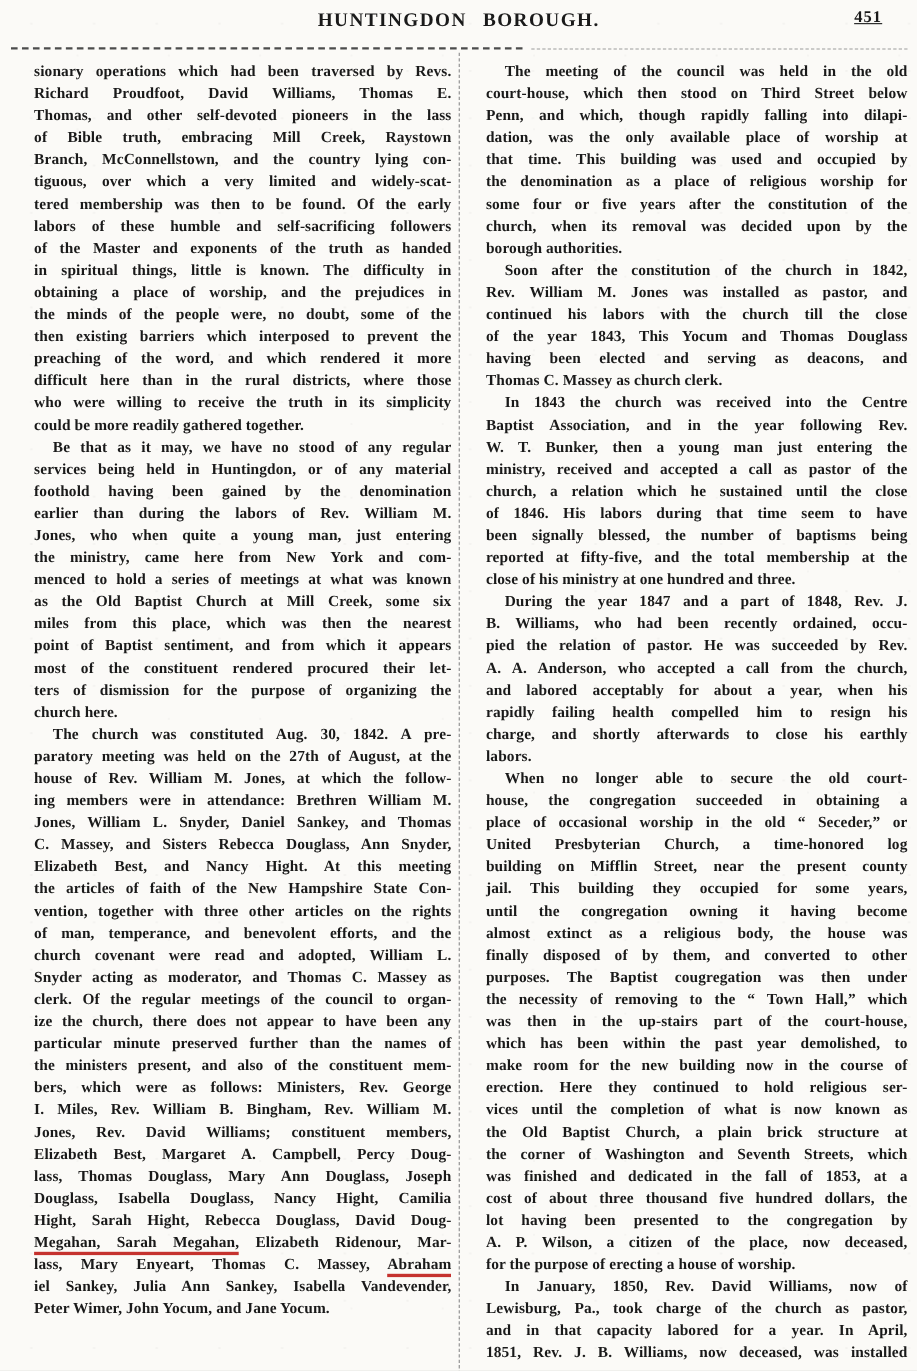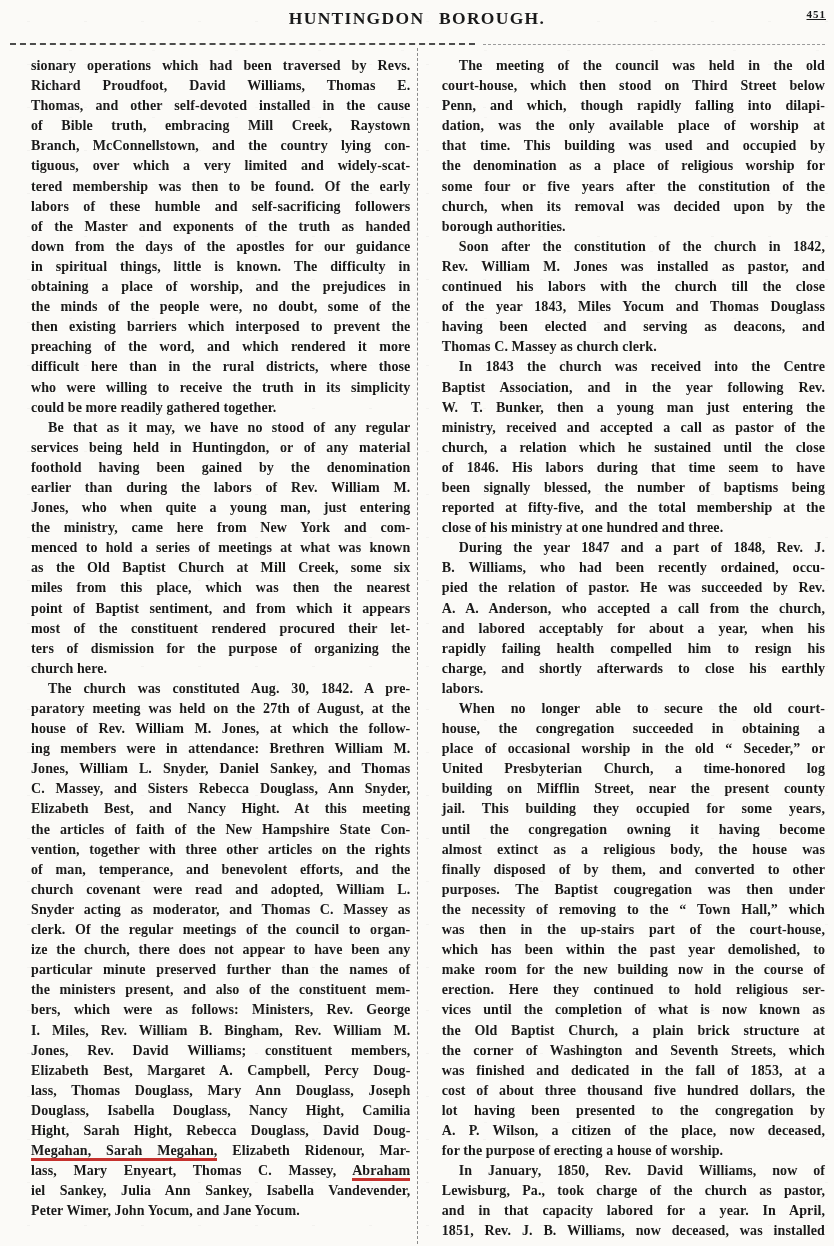--- a/index.html
+++ b/index.html
@@ -18,22 +18,22 @@
     overflow:hidden;
   }
   .running-head { position:relative; padding-top:8px; height:26px; }
   .title {
     position:absolute; left:0; right:0; top:8px;
     text-align:center;
     font-weight:700; font-size:17.5px;
     letter-spacing:1.3px; word-spacing:9px;
   }
   .page-num {
-    position:absolute; right:8px; top:8px;
-    font-weight:700; font-size:11px; letter-spacing:1px;text-decoration:underline;
+    position:absolute; right:32px; top:8px;
+    font-weight:700; font-size:15px; letter-spacing:1px;text-decoration:underline;
   }
   .head-rule {
     margin:9px 9px 0 10px;
     display:flex; gap:8px; align-items:flex-start; height:4px;
   }
   .head-rule .seg-a { width:57%; border-top:2px dashed #4c4c4c; height:0; }
   .head-rule .seg-b { flex:1; border-top:1px dashed #9b9b9b; height:0; margin-top:1px; }
 
   .columns { display:flex; margin:9px 9px 0 14px; }
   .col {
@@ -69,28 +69,27 @@
   </div>
   <div class="head-rule">
     <span class="seg-a"></span>
     <span class="seg-b"></span>
   </div>
   <div class="columns">
     <div class="col left">
         <div class="para">
           <div class="line">sionary operations which had been traversed by Revs.</div>
           <div class="line">Richard Proudfoot, David Williams, Thomas E.</div>
-          <div class="line">Thomas, and other self-devoted installed in the cause</div>
+          <div class="line">Thomas, and other self-devoted pioneers in the lass</div>
           <div class="line">of Bible truth, embracing Mill Creek, Raystown</div>
           <div class="line">Branch, McConnellstown, and the country lying con-</div>
           <div class="line">tiguous, over which a very limited and widely-scat-</div>
           <div class="line">tered membership was then to be found.  Of the early</div>
           <div class="line">labors of these humble and self-sacrificing followers</div>
           <div class="line">of the Master and exponents of the truth as handed</div>
-          <div class="line">down from the days of the apostles for our guidance</div>
           <div class="line">in spiritual things, little is known.  The difficulty in</div>
           <div class="line">obtaining a place of worship, and the prejudices in</div>
           <div class="line">the minds of the people were, no doubt, some of the</div>
           <div class="line">then existing barriers which interposed to prevent the</div>
           <div class="line">preaching of the word, and which rendered it more</div>
           <div class="line">difficult here than in the rural districts, where those</div>
           <div class="line">who were willing to receive the truth in its simplicity</div>
           <div class="line para-end">could be more readily gathered together.</div>
         </div>
         <div class="para">
@@ -148,21 +147,21 @@
           <div class="line">that time.  This building was used and occupied by</div>
           <div class="line">the denomination as a place of religious worship for</div>
           <div class="line">some four or five years after the constitution of the</div>
           <div class="line">church, when its removal was decided upon by the</div>
           <div class="line para-end">borough authorities.</div>
         </div>
         <div class="para">
           <div class="line first-indent">Soon after the constitution of the church in 1842,</div>
           <div class="line">Rev. William M. Jones was installed as pastor, and</div>
           <div class="line">continued his labors with the church till the close</div>
-          <div class="line">of the year 1843, Miles Yocum and Thomas Douglass</div>
+          <div class="line">of the year 1843, This Yocum and Thomas Douglass</div>
           <div class="line">having been elected and serving as deacons, and</div>
           <div class="line para-end">Thomas C. Massey as church clerk.</div>
         </div>
         <div class="para">
           <div class="line first-indent">In 1843 the church was received into the Centre</div>
           <div class="line">Baptist Association, and in the year following Rev.</div>
           <div class="line">W. T. Bunker, then a young man just entering the</div>
           <div class="line">ministry, received and accepted a call as pastor of the</div>
           <div class="line">church, a relation which he sustained until the close</div>
           <div class="line">of 1846.  His labors during that time seem to have</div>

